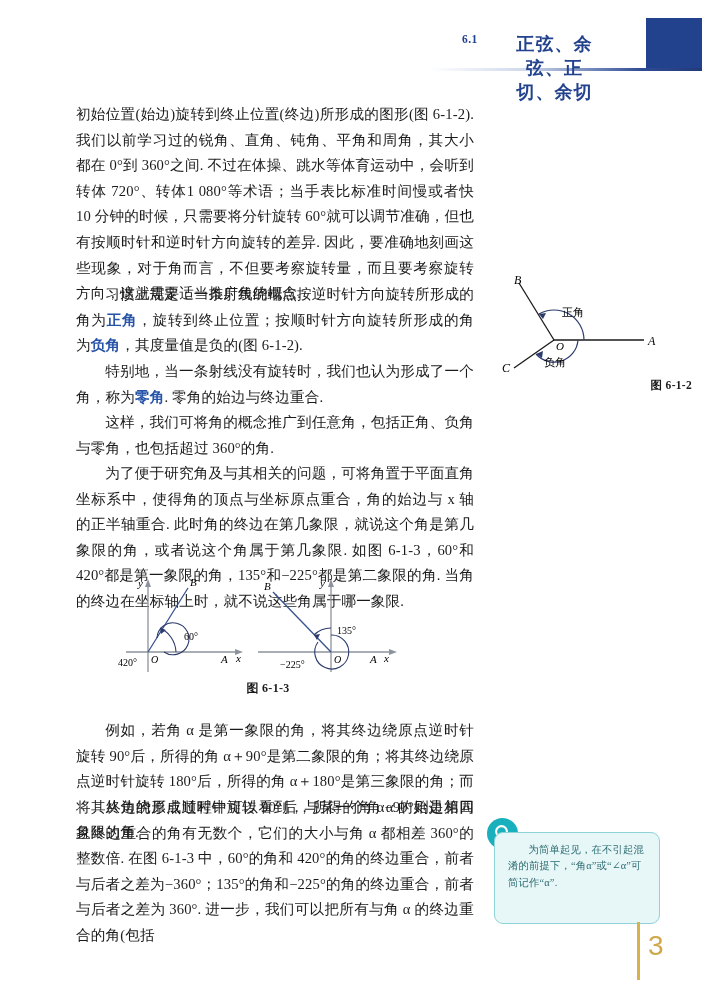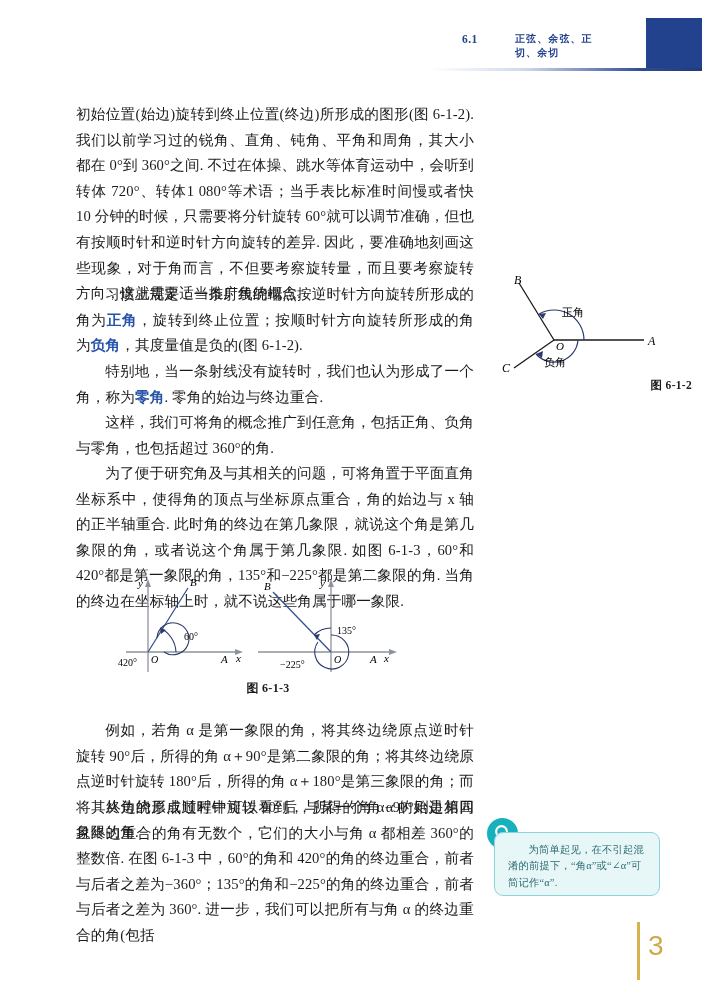--- a/index.html
+++ b/index.html
@@ -27,23 +27,24 @@
     background:#23428e;
   }
   #header-num{
     position:absolute; left:462px; top:33px;
     font-size:11.5px; font-weight:bold; color:#23428e;
     letter-spacing:.4px;
     font-family:"Liberation Serif",serif;
   }
   #header-title{
     position:absolute; left:515px; top:32px;
-    font-size:10px; font-weight:bold; color:#23428e;
+    font-size:18px; font-weight:bold; color:#23428e;
     letter-spacing:1.1px;
     font-family:"Liberation Sans","DejaVu Sans",sans-serif;
+    text-align:center;
   }
 
   
   .col{
     position:absolute; left:72px; width:406px;
     font-size:14.6px; line-height:25.6px;
     text-align:justify; text-justify:inter-ideograph;
     letter-spacing:.15px;
   }
   .col p{margin:4px;}
@@ -66,21 +67,21 @@
   }
   
   #fig613{position:absolute;left:118px;top:572px;width:300px;height:135px;}
   #fig613 .cap{
     position:absolute;left:0;top:108px;width:300px;text-align:center;
     font-size:12px;font-weight:bold;letter-spacing:.3px;
   }
 
   
   #callout{
-    position:absolute;left:494px;top:832px;width:166px;height:64px;
+    position:absolute;left:494px;top:832px;width:166px;height:92px;
     background:#e7f6f7;border:1px solid #8fd3da;border-radius:9px;
     box-sizing:border-box;padding:9px 11px 8px 13px;
   }
   #callout p{
     margin:0;font-size:10.3px;line-height:16.4px;color:#2b6b72;
     text-indent:2em;letter-spacing:.2px;
     font-family:"Liberation Serif","DejaVu Serif",serif;
   }
   #callout-icon{
     position:absolute;left:487px;top:818px;width:31px;height:31px;

